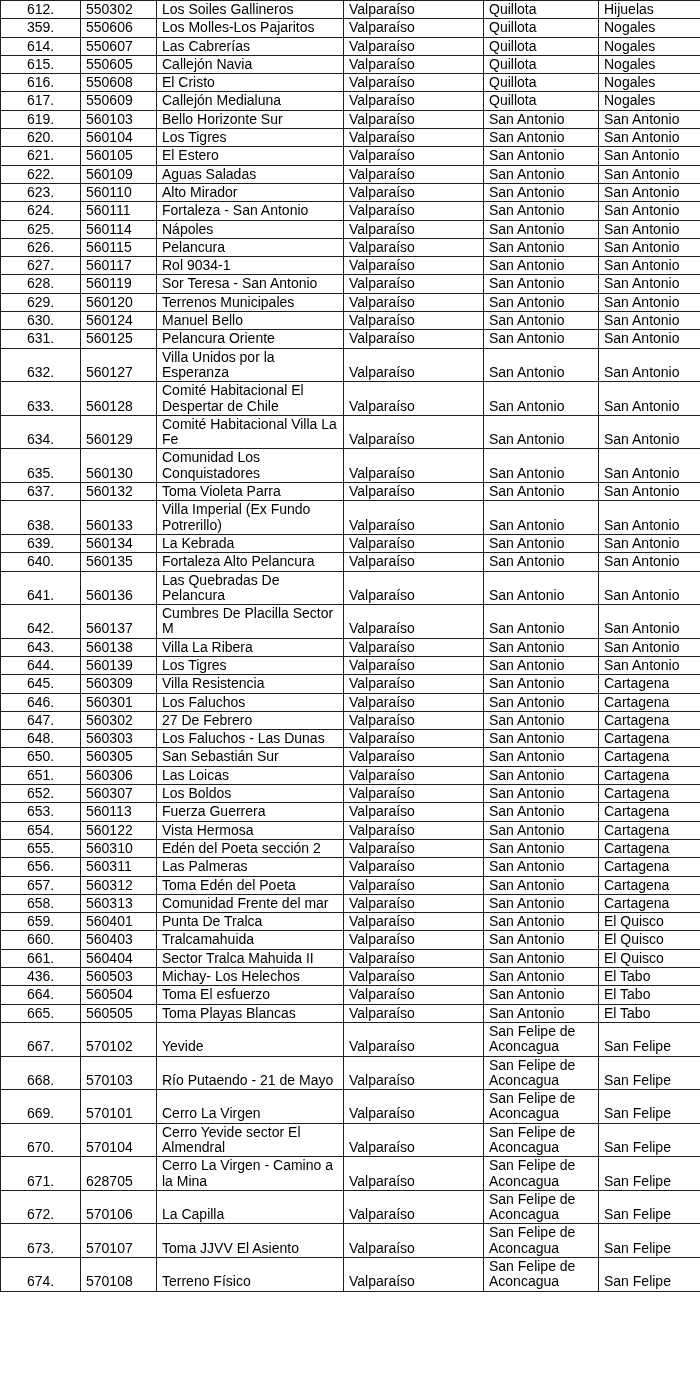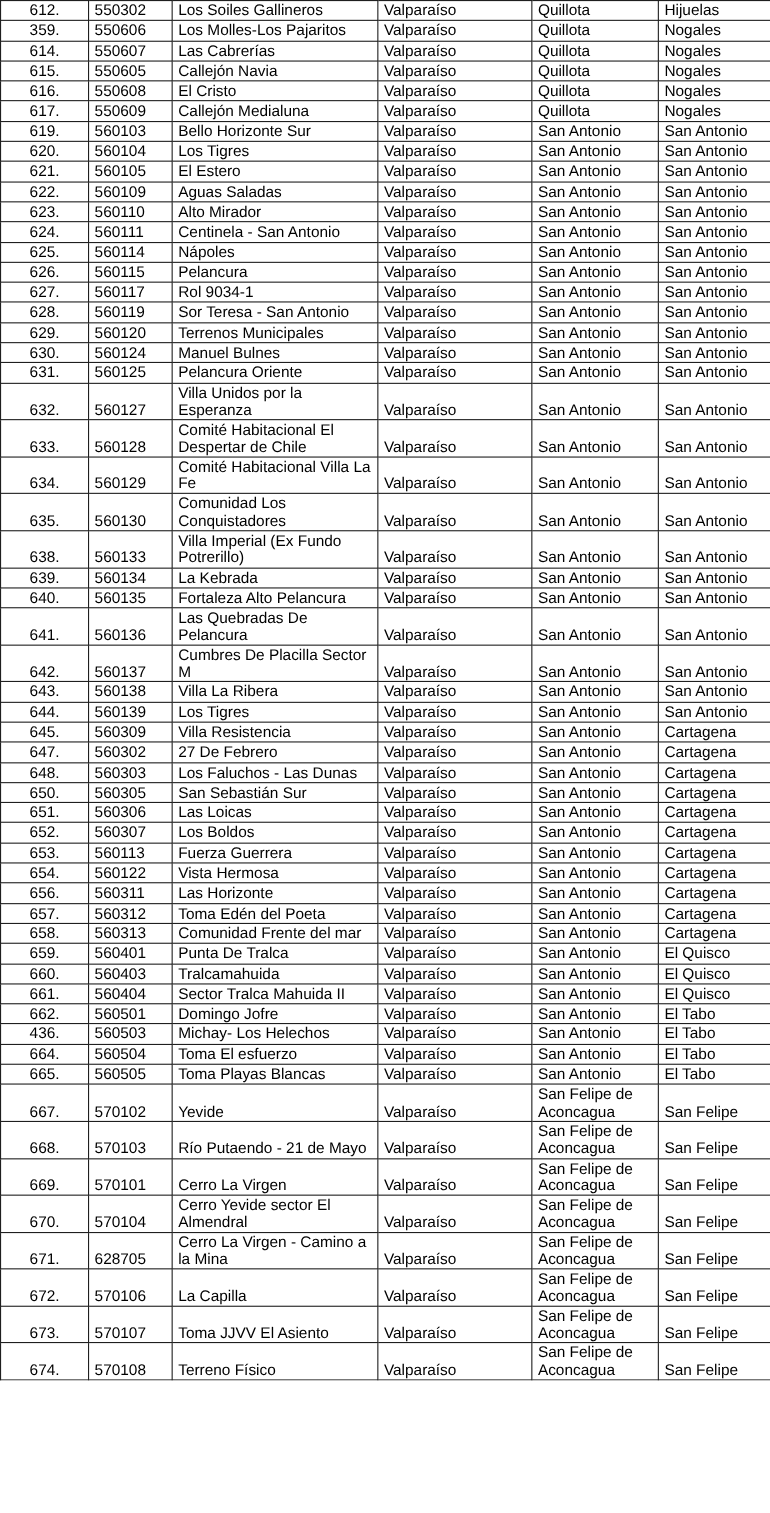--- a/index.html
+++ b/index.html
@@ -132,21 +132,21 @@
           <td class="col-num">623.</td>
           <td class="col-code">560110</td>
           <td class="col-name">Alto Mirador</td>
           <td class="col-region">Valparaíso</td>
           <td class="col-province">San Antonio</td>
           <td class="col-comuna">San Antonio</td>
         </tr>
         <tr>
           <td class="col-num">624.</td>
           <td class="col-code">560111</td>
-          <td class="col-name">Centinela - San Antonio</td>
+          <td class="col-name">Fortaleza - San Antonio</td>
           <td class="col-region">Valparaíso</td>
           <td class="col-province">San Antonio</td>
           <td class="col-comuna">San Antonio</td>
         </tr>
         <tr>
           <td class="col-num">625.</td>
           <td class="col-code">560114</td>
           <td class="col-name">Nápoles</td>
           <td class="col-region">Valparaíso</td>
           <td class="col-province">San Antonio</td>
@@ -180,21 +180,21 @@
           <td class="col-num">629.</td>
           <td class="col-code">560120</td>
           <td class="col-name">Terrenos Municipales</td>
           <td class="col-region">Valparaíso</td>
           <td class="col-province">San Antonio</td>
           <td class="col-comuna">San Antonio</td>
         </tr>
         <tr>
           <td class="col-num">630.</td>
           <td class="col-code">560124</td>
-          <td class="col-name">Manuel Bulnes</td>
+          <td class="col-name">Manuel Bello</td>
           <td class="col-region">Valparaíso</td>
           <td class="col-province">San Antonio</td>
           <td class="col-comuna">San Antonio</td>
         </tr>
         <tr>
           <td class="col-num">631.</td>
           <td class="col-code">560125</td>
           <td class="col-name">Pelancura Oriente</td>
           <td class="col-region">Valparaíso</td>
           <td class="col-province">San Antonio</td>
@@ -230,20 +230,28 @@
         <tr>
           <td class="col-num">635.</td>
           <td class="col-code">560130</td>
           <td class="col-name">Comunidad Los
 Conquistadores</td>
           <td class="col-region">Valparaíso</td>
           <td class="col-province">San Antonio</td>
           <td class="col-comuna">San Antonio</td>
         </tr>
         <tr>
+          <td class="col-num">637.</td>
+          <td class="col-code">560132</td>
+          <td class="col-name">Toma Violeta Parra</td>
+          <td class="col-region">Valparaíso</td>
+          <td class="col-province">San Antonio</td>
+          <td class="col-comuna">San Antonio</td>
+        </tr>
+        <tr>
           <td class="col-num">638.</td>
           <td class="col-code">560133</td>
           <td class="col-name">Villa Imperial (Ex Fundo
 Potrerillo)</td>
           <td class="col-region">Valparaíso</td>
           <td class="col-province">San Antonio</td>
           <td class="col-comuna">San Antonio</td>
         </tr>
         <tr>
           <td class="col-num">639.</td>
@@ -297,20 +305,28 @@
         </tr>
         <tr>
           <td class="col-num">645.</td>
           <td class="col-code">560309</td>
           <td class="col-name">Villa Resistencia</td>
           <td class="col-region">Valparaíso</td>
           <td class="col-province">San Antonio</td>
           <td class="col-comuna">Cartagena</td>
         </tr>
         <tr>
+          <td class="col-num">646.</td>
+          <td class="col-code">560301</td>
+          <td class="col-name">Los Faluchos</td>
+          <td class="col-region">Valparaíso</td>
+          <td class="col-province">San Antonio</td>
+          <td class="col-comuna">Cartagena</td>
+        </tr>
+        <tr>
           <td class="col-num">647.</td>
           <td class="col-code">560302</td>
           <td class="col-name">27 De Febrero</td>
           <td class="col-region">Valparaíso</td>
           <td class="col-province">San Antonio</td>
           <td class="col-comuna">Cartagena</td>
         </tr>
         <tr>
           <td class="col-num">648.</td>
           <td class="col-code">560303</td>
@@ -353,23 +369,31 @@
         </tr>
         <tr>
           <td class="col-num">654.</td>
           <td class="col-code">560122</td>
           <td class="col-name">Vista Hermosa</td>
           <td class="col-region">Valparaíso</td>
           <td class="col-province">San Antonio</td>
           <td class="col-comuna">Cartagena</td>
         </tr>
         <tr>
+          <td class="col-num">655.</td>
+          <td class="col-code">560310</td>
+          <td class="col-name">Edén del Poeta sección 2</td>
+          <td class="col-region">Valparaíso</td>
+          <td class="col-province">San Antonio</td>
+          <td class="col-comuna">Cartagena</td>
+        </tr>
+        <tr>
           <td class="col-num">656.</td>
           <td class="col-code">560311</td>
-          <td class="col-name">Las Horizonte</td>
+          <td class="col-name">Las Palmeras</td>
           <td class="col-region">Valparaíso</td>
           <td class="col-province">San Antonio</td>
           <td class="col-comuna">Cartagena</td>
         </tr>
         <tr>
           <td class="col-num">657.</td>
           <td class="col-code">560312</td>
           <td class="col-name">Toma Edén del Poeta</td>
           <td class="col-region">Valparaíso</td>
           <td class="col-province">San Antonio</td>
@@ -399,28 +423,20 @@
           <td class="col-province">San Antonio</td>
           <td class="col-comuna">El Quisco</td>
         </tr>
         <tr>
           <td class="col-num">661.</td>
           <td class="col-code">560404</td>
           <td class="col-name">Sector Tralca Mahuida II</td>
           <td class="col-region">Valparaíso</td>
           <td class="col-province">San Antonio</td>
           <td class="col-comuna">El Quisco</td>
-        </tr>
-        <tr>
-          <td class="col-num">662.</td>
-          <td class="col-code">560501</td>
-          <td class="col-name">Domingo Jofre</td>
-          <td class="col-region">Valparaíso</td>
-          <td class="col-province">San Antonio</td>
-          <td class="col-comuna">El Tabo</td>
         </tr>
         <tr>
           <td class="col-num">436.</td>
           <td class="col-code">560503</td>
           <td class="col-name">Michay- Los Helechos</td>
           <td class="col-region">Valparaíso</td>
           <td class="col-province">San Antonio</td>
           <td class="col-comuna">El Tabo</td>
         </tr>
         <tr>

